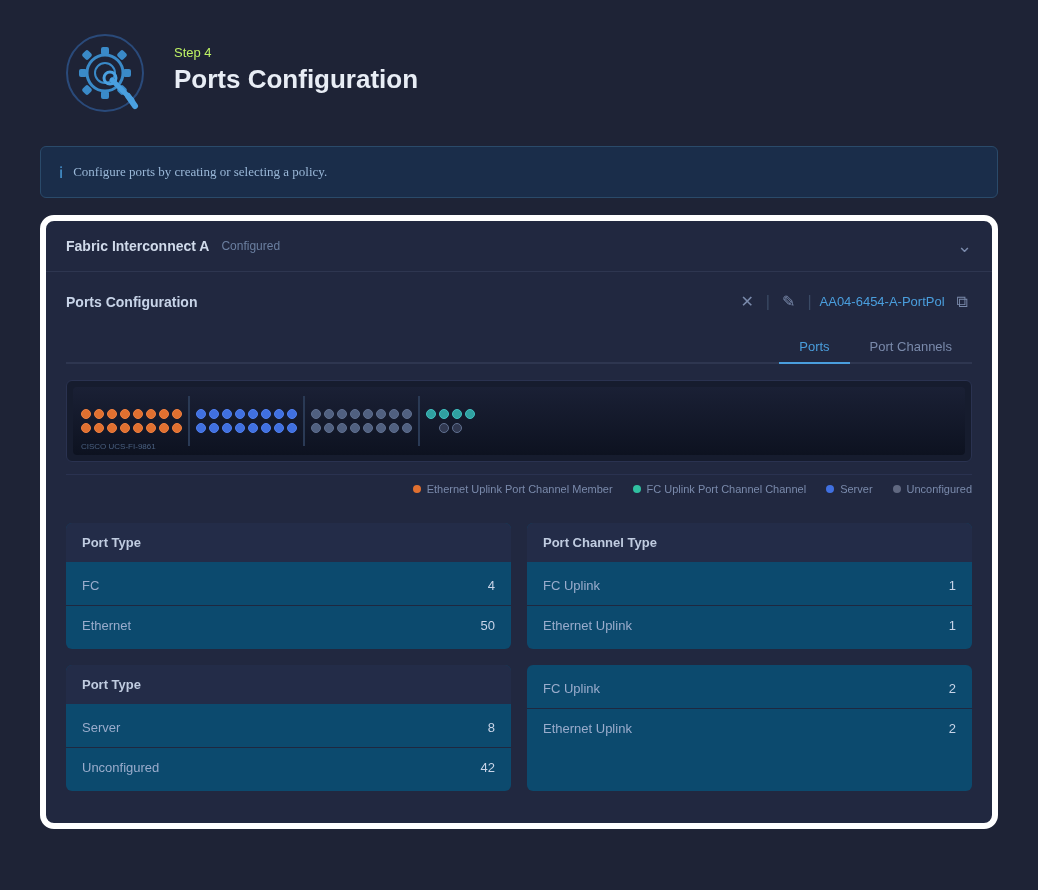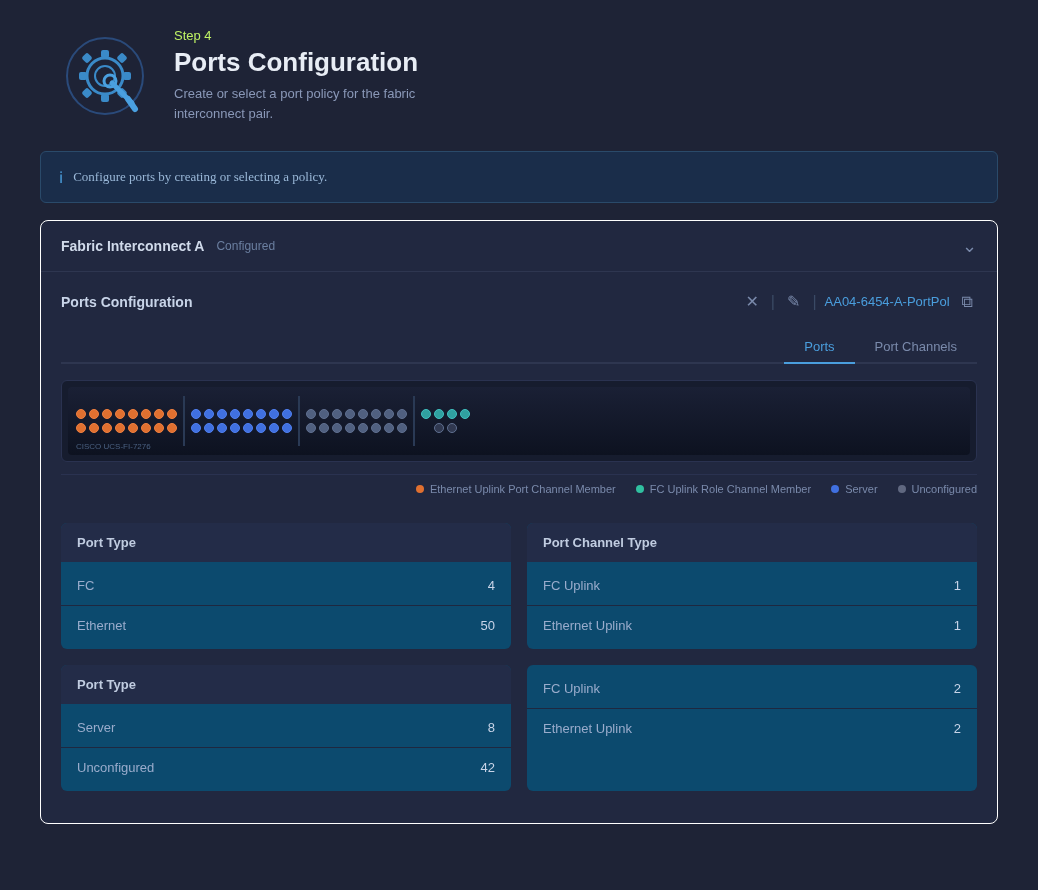--- a/index.html
+++ b/index.html
@@ -61,22 +61,22 @@
     .info-text {
       color: #9ab8d8;
       font-size: 13px;
       font-family: Liberation Serif, serif;
     }
 
     
     .fabric-section {
       margin: 17px 40px;
       background-color: #212840;
-      border-radius: 8px;
-      border: 1px solid #ffffff;
+      border-radius: 14px;
+      border: 6px solid #ffffff;
     }
     .fabric-header {
       display: flex;
       align-items: center;
       justify-content: space-between;
       padding: 14px 20px;
       border-bottom: 1px solid #2e3650;
     }
     .fabric-title {
       display: flex;
@@ -307,24 +307,20 @@
       </g>
 
       <line x1="52" y1="52" x2="72" y2="72" stroke="#4aa0e0" stroke-width="5" stroke-linecap="round"></line>
       <circle cx="50" cy="50" r="6" fill="none" stroke="#4aa0e0" stroke-width="3"></circle>
       <line x1="68" y1="68" x2="75" y2="78" stroke="#4aa0e0" stroke-width="6" stroke-linecap="round"></line>
     </svg>
   </div>
   <div class="header-text">
     <div class="step-label">Step 4</div>
     <div class="page-title">Ports Configuration</div>
-    <div class="page-subtitle">
-      <span>Create or select a port policy for the fabric</span><br>
-      <span>interconnect pair.</span>
-    </div>
   </div>
 </div>
 
 <div class="info-banner">
   <span class="info-icon">ℹ</span>
   <span class="info-text">Configure ports by creating or selecting a policy.</span>
 </div>
 
 <div class="fabric-section">
   <div class="fabric-header">
@@ -433,32 +429,32 @@
             <div class="port-dot teal"></div>
             <div class="port-dot teal"></div>
             <div class="port-dot teal"></div>
             <div class="port-dot teal"></div>
           </div>
           <div style="display:flex;gap:3px;">
             <div class="port-dot gray" style="background:#303850;"></div>
             <div class="port-dot gray" style="background:#303850;"></div>
           </div>
         </div>
-        <span class="switch-label">CISCO UCS-FI-7276</span>
+        <span class="switch-label">CISCO UCS-FI-9861</span>
       </div>
     </div>
 
     <div class="legend">
       <div class="legend-item">
         <div class="legend-dot orange"></div>
         <span>Ethernet Uplink Port Channel Member</span>
       </div>
       <div class="legend-item">
         <div class="legend-dot teal"></div>
-        <span>FC Uplink Role Channel Member</span>
+        <span>FC Uplink Port Channel Channel</span>
       </div>
       <div class="legend-item">
         <div class="legend-dot blue"></div>
         <span>Server</span>
       </div>
       <div class="legend-item">
         <div class="legend-dot gray"></div>
         <span>Unconfigured</span>
       </div>
     </div>

